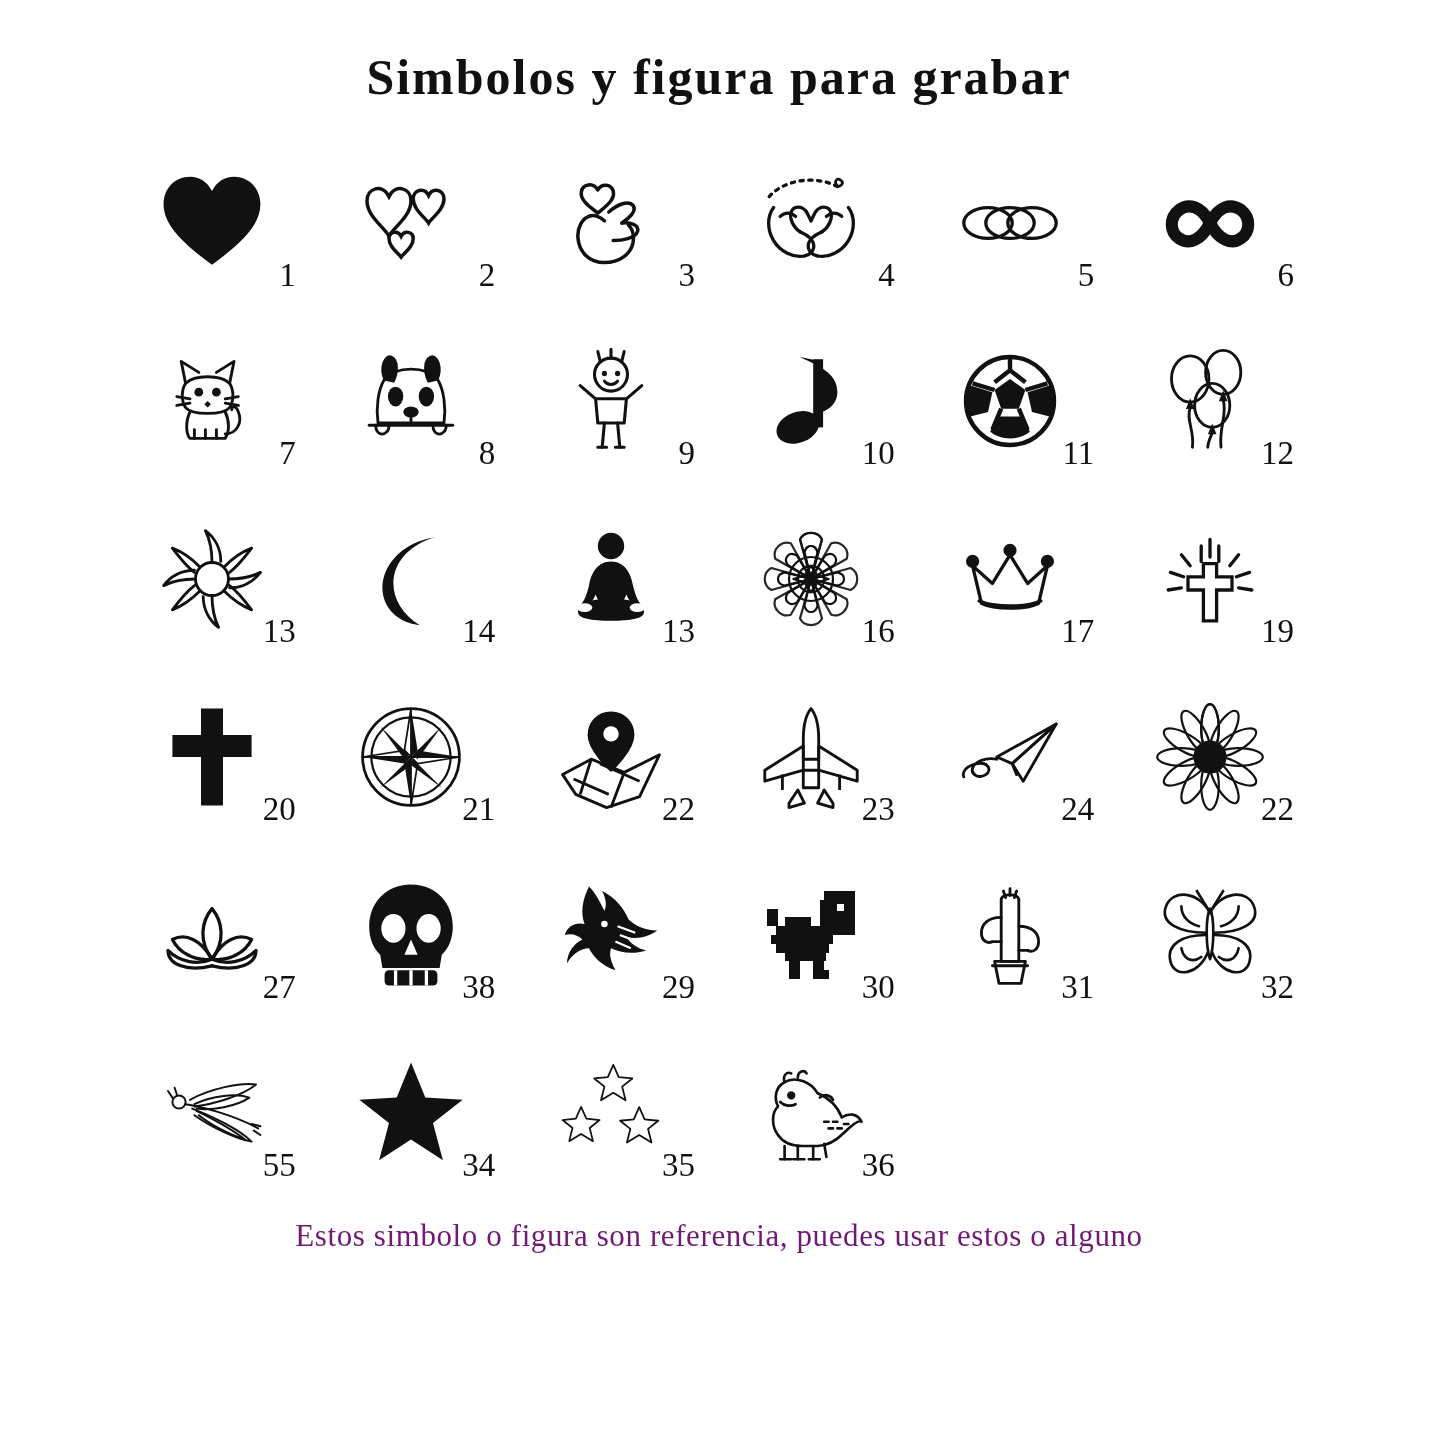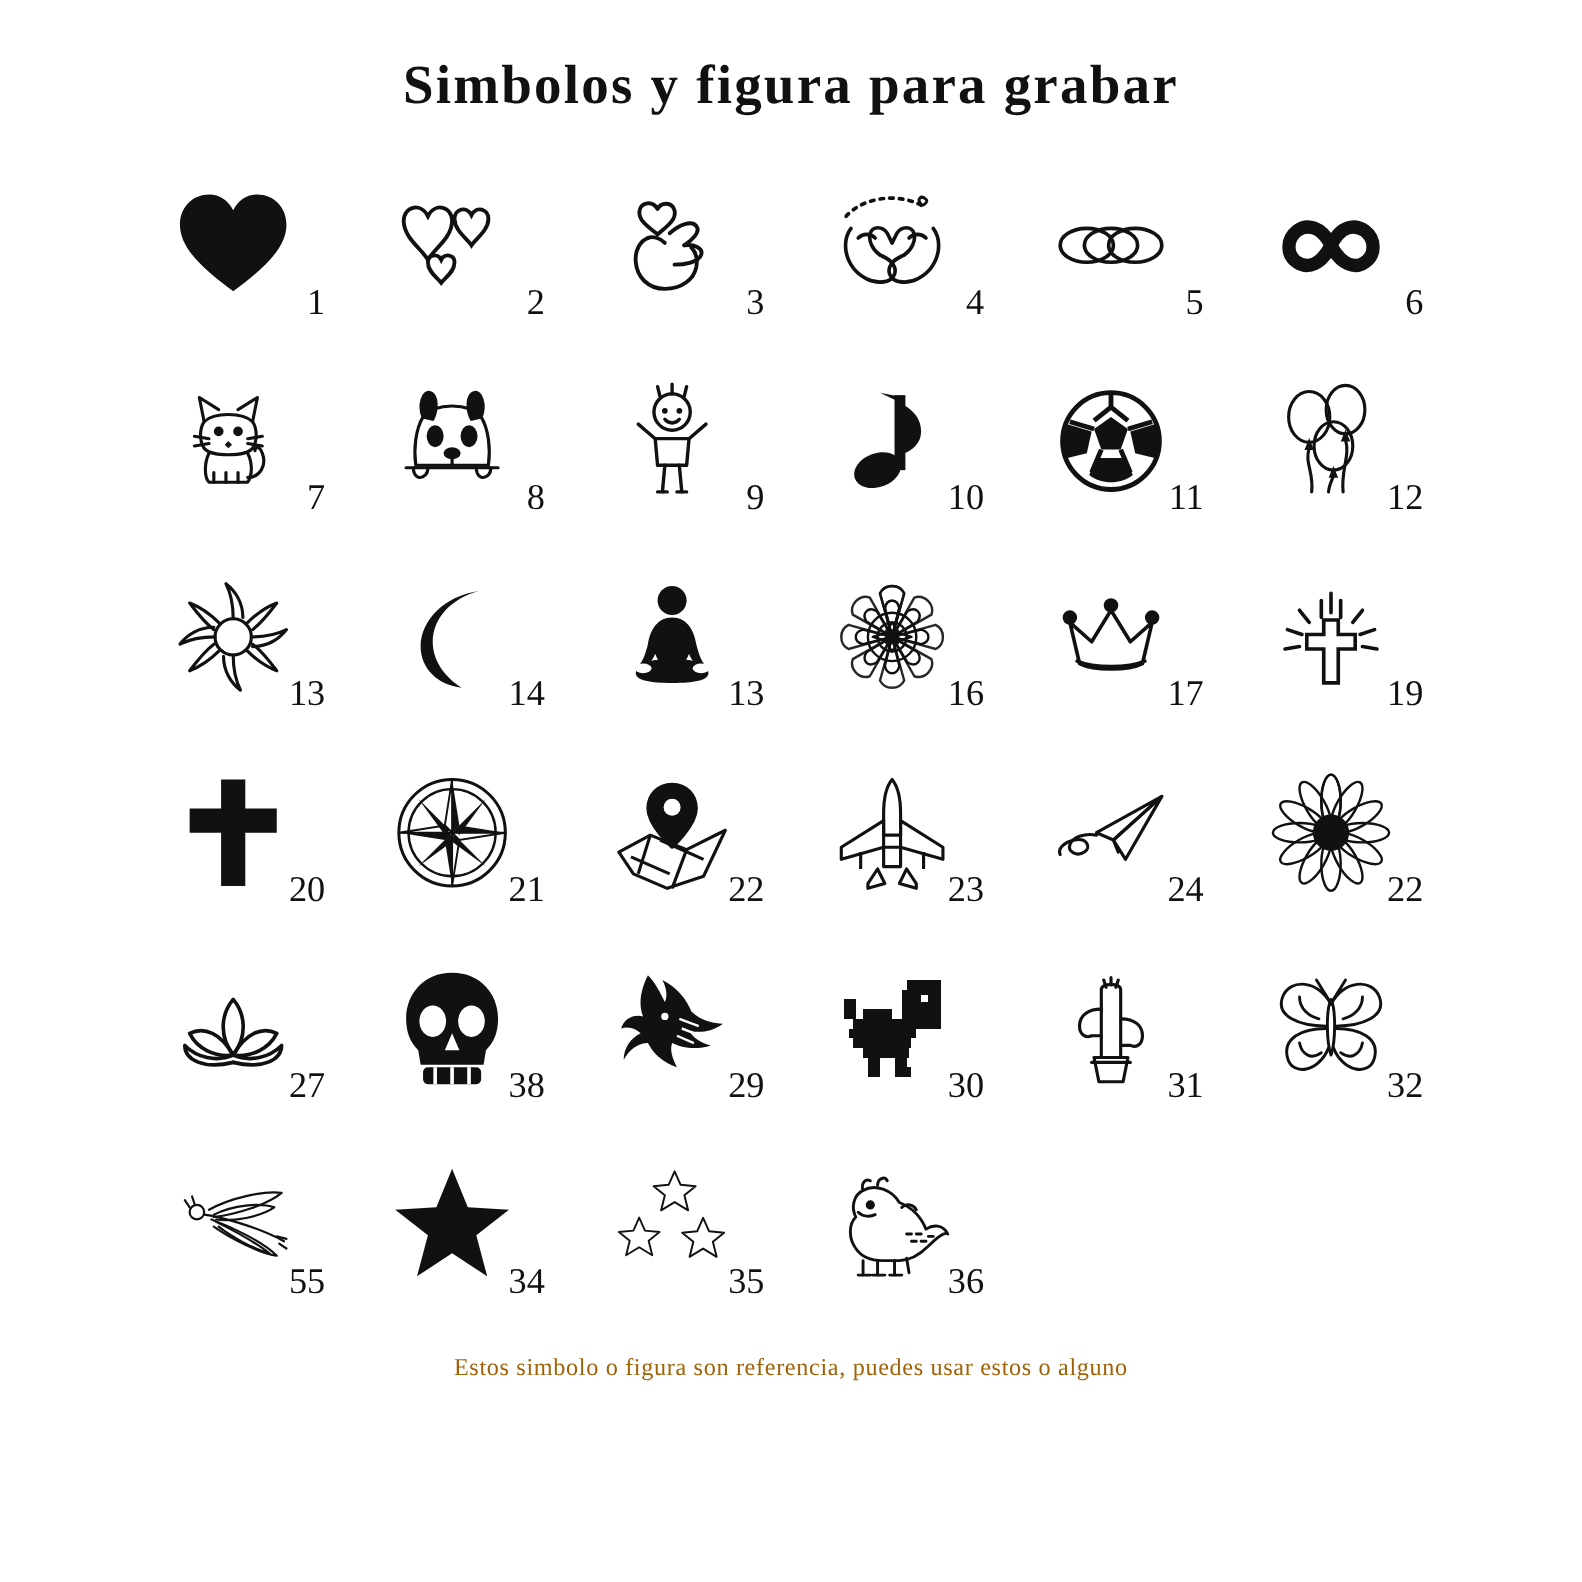--- a/index.html
+++ b/index.html
@@ -73,24 +73,24 @@
     bottom: 26px;
     line-height: 1;
   }
   .footer {
     position: absolute;
     left: 0;
     right: 0;
     bottom: 56px;
     text-align: center;
     font-family: "Liberation Serif", serif;
-    font-size: 22px;
+    font-size: 31px;
     line-height: 1.55;
     letter-spacing: 0.6px;
-    color: #a16207;
+    color: #701a75;
     padding: 0 70px;
   }
   .footer div { white-space: nowrap; }
 </style>
 </head>
 <body>
 
 <div class="page">
 
   <h1 class="title">Simbolos y figura  para grabar</h1>

